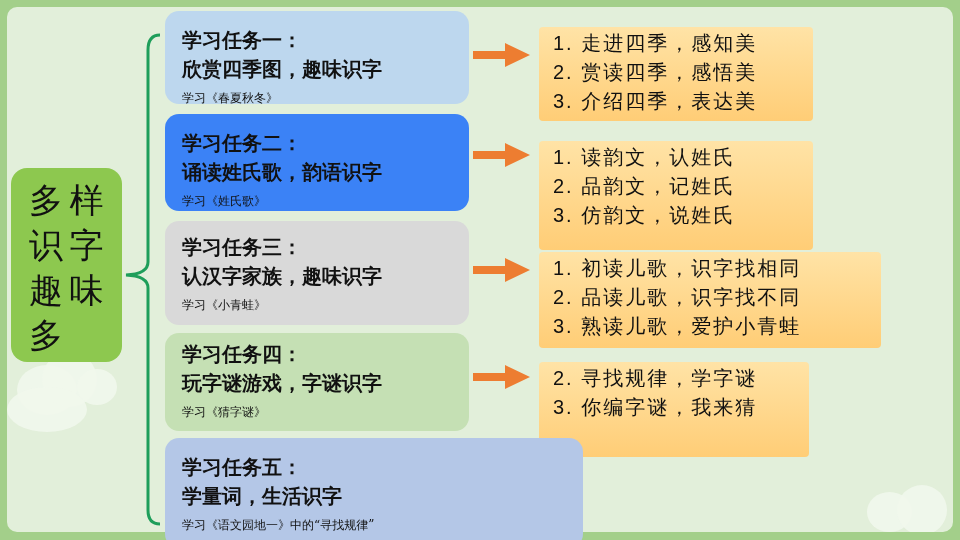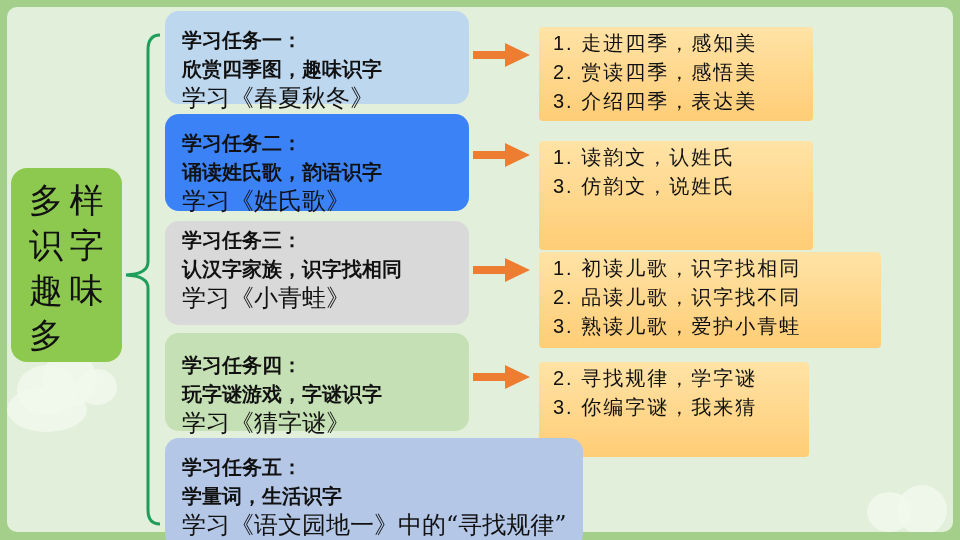--- a/index.html
+++ b/index.html
@@ -22,21 +22,21 @@
     font-family:"DejaVu Sans", "Liberation Sans", sans-serif;
     font-size:34px; color:#111; line-height:45px;
   }
   .root span { display:block; }
   svg.brace { position:absolute; left:0; top:0; }
   .task {
     position:absolute; left:165px; width:304px; border-radius:14px;
     box-sizing:border-box; padding:0 0 0 17px; color:#111;
   }
   .task .t1, .task .t2 { font-weight:bold; font-size:20px; line-height:29px; }
-  .task .t3 { font-size:24px; line-height:29px; }
+  .task .t3 { font-size:12px; line-height:29px; }
   .t1 { padding-top:15px; }
   .steps {
     position:absolute; border-radius:4px; box-sizing:border-box;
     background:linear-gradient(#ffe3a6, #ffcd76);
     padding:2px 0 0 14px;
     font-family:Liberation Sans, sans-serif;
     font-size:20px; line-height:29px; color:#111; letter-spacing:2px;margin-top:16px;
   }
   .arrow { position:absolute; width:60px; height:30px; }
 </style>
@@ -83,39 +83,40 @@
 <div class="task" style="top:114px;height:97px;background:#3b82f6;">
   <div class="t1">学习任务二：</div>
   <div class="t2">诵读姓氏歌，韵语识字</div>
   <div class="t3">学习《姓氏歌》</div>
 </div>
 <svg class="arrow" style="left:473px;top:140px;">
   <polygon points="0,11 32,11 32,3 57,15 32,27 32,19 0,19" fill="#ed7d31"></polygon>
 </svg>
 <div class="steps" style="left:539px;top:125px;width:274px;height:109px;">
   <div>1. 读韵文，认姓氏</div>
+  <div>2. 品韵文，记姓氏</div>
   <div>3. 仿韵文，说姓氏</div>
 </div>
 
 <div class="task" style="top:221px;height:104px;background:#d9d9d9;">
-  <div class="t1" style="padding-top:5px;">学习任务三：</div>
-  <div class="t2">认汉字家族，识字找相同</div>
+  <div class="t1" style="padding-top:12px;">学习任务三：</div>
+  <div class="t2">认汉字家族，趣味识字</div>
   <div class="t3">学习《小青蛙》</div>
 </div>
 <svg class="arrow" style="left:473px;top:255px;">
   <polygon points="0,11 32,11 32,3 57,15 32,27 32,19 0,19" fill="#ed7d31"></polygon>
 </svg>
 <div class="steps" style="left:539px;top:236px;width:342px;height:96px;">
   <div>1. 初读儿歌，识字找相同</div>
   <div>2. 品读儿歌，识字找不同</div>
   <div>3. 熟读儿歌，爱护小青蛙</div>
 </div>
 
 <div class="task" style="top:333px;height:98px;background:#c5e0b4;">
-  <div class="t1" style="padding-top:18px;">学习任务四：</div>
+  <div class="t1" style="padding-top:7px;">学习任务四：</div>
   <div class="t2">玩字谜游戏，字谜识字</div>
   <div class="t3">学习《猜字谜》</div>
 </div>
 <svg class="arrow" style="left:473px;top:362px;">
   <polygon points="0,11 32,11 32,3 57,15 32,27 32,19 0,19" fill="#ed7d31"></polygon>
 </svg>
 <div class="steps" style="left:539px;top:346px;width:270px;height:95px;">
   <div>2. 寻找规律，学字谜</div>
   <div>3. 你编字谜，我来猜</div>
 </div>

